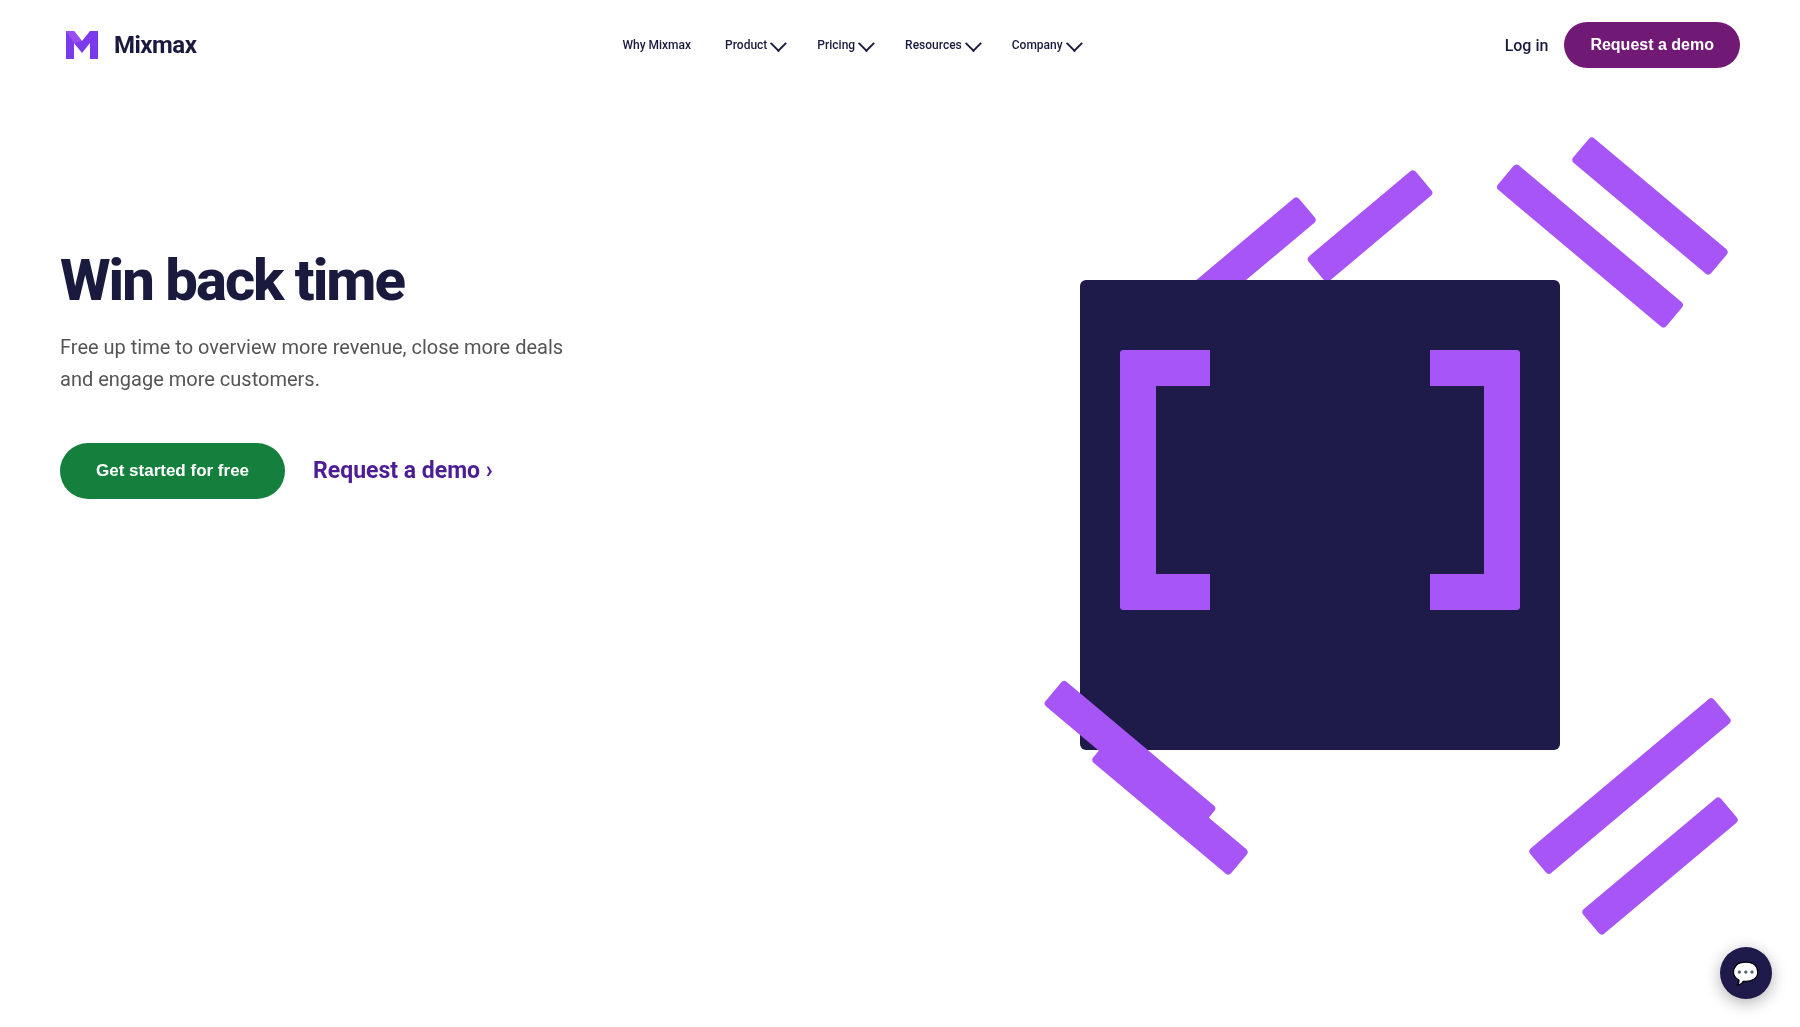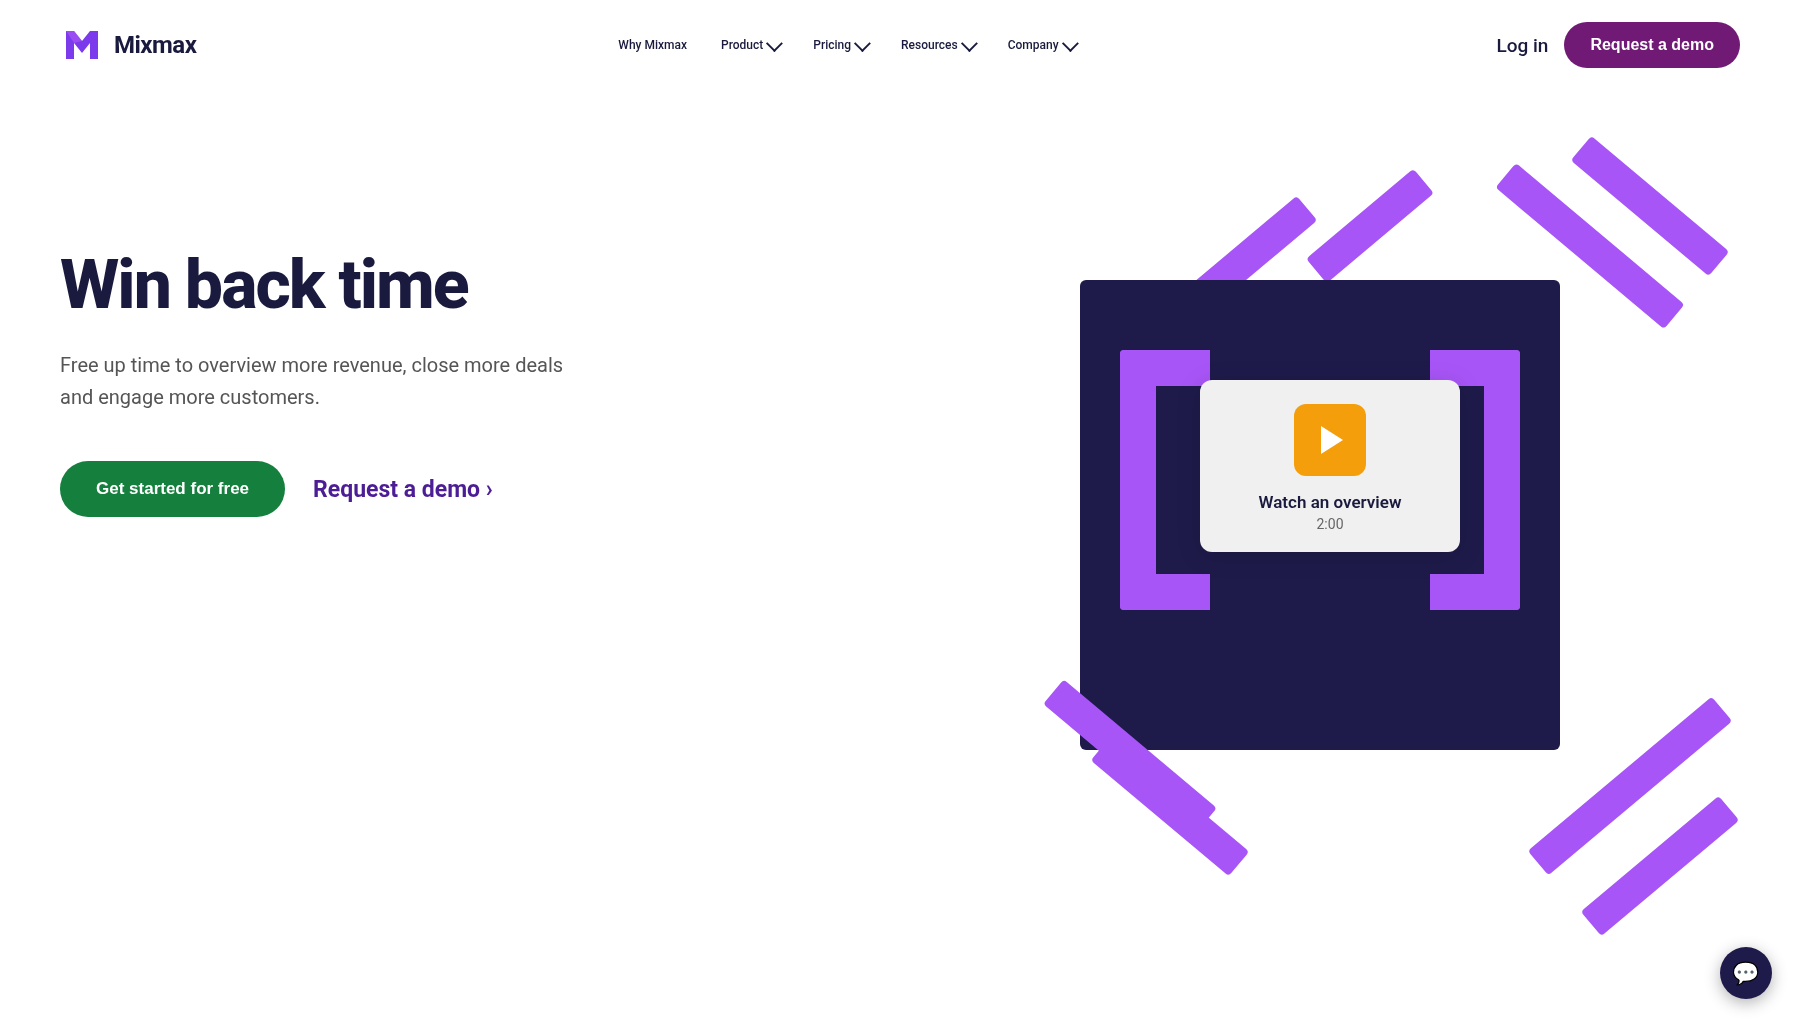--- a/index.html
+++ b/index.html
@@ -75,21 +75,21 @@
 
     .nav-right {
       display: flex;
       align-items: center;
       gap: 16px;
     }
 
     .login-link {
       text-decoration: none;
       color: #1a1a3e;
-      font-size: 19px;
+      font-size: 16px;
       font-weight: 500;
     }
 
     .btn-demo-nav {
       background: #701a75;
       color: #fff;
       border: none;
       padding: 14px 26px;
       border-radius: 50px;
       font-size: 16px;
@@ -107,26 +107,26 @@
       min-height: 900px;
       position: relative;
     }
 
     .hero-left {
       max-width: 620px;
       padding-top: 80px;
     }
 
     .hero-title {
-      font-size: 68px;
+      font-size: 58px;
       font-weight: 800;
       color: #1a1a3e;
       line-height: 1.05;
       letter-spacing: -2px;
-      margin-bottom: 28px;
+      margin-bottom: 20px;
     }
 
     .hero-subtitle {
       font-size: 20px;
       color: #555;
       line-height: 1.6;
       margin-bottom: 48px;
       max-width: 520px;
     }
 
@@ -430,25 +430,18 @@
       <div class="bracket-left"></div>
       <div class="bracket-right"></div>
     </div>
 
     <div class="bar bar-bl1"></div>
     <div class="bar bar-bl2"></div>
 
     <div class="bar bar-br1"></div>
     <div class="bar bar-br2"></div>
 
-    <div class="video-card">
-      <div class="play-btn">
-        <div class="play-triangle"></div>
-      </div>
-      <div class="video-title">Watch an overview</div>
-      <div class="video-duration">2:00</div>
-    </div>
   </div>
 </section>
 
 <div class="chat-button">
   <span class="chat-icon">💬</span>
 </div>
 
 </body></html>

